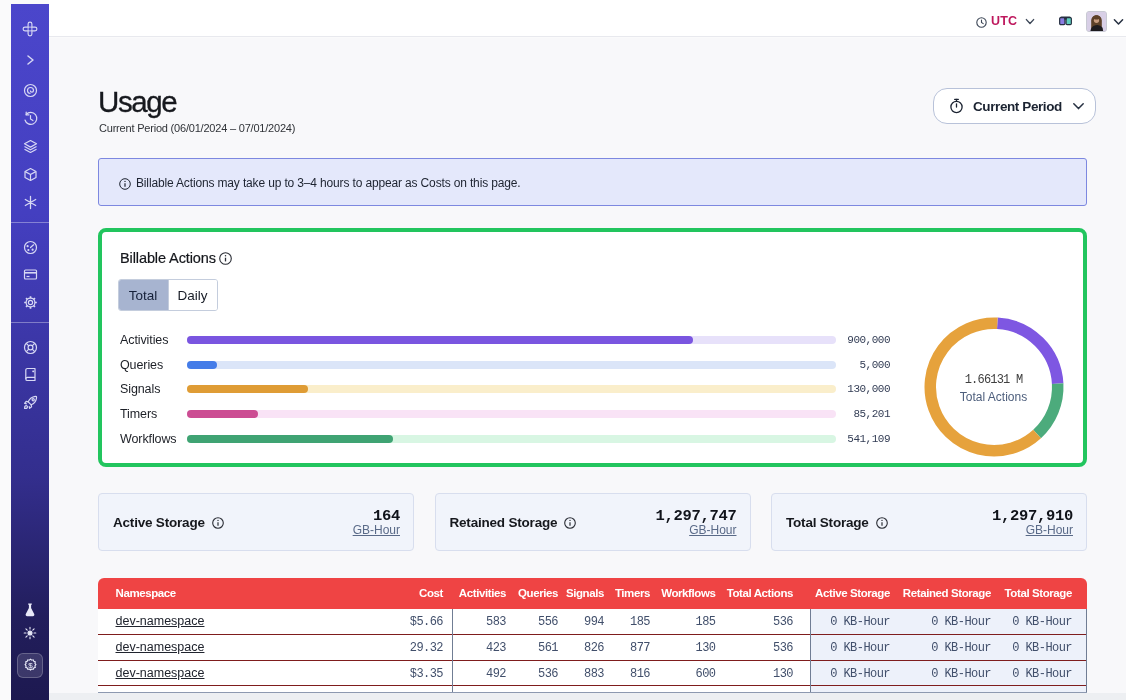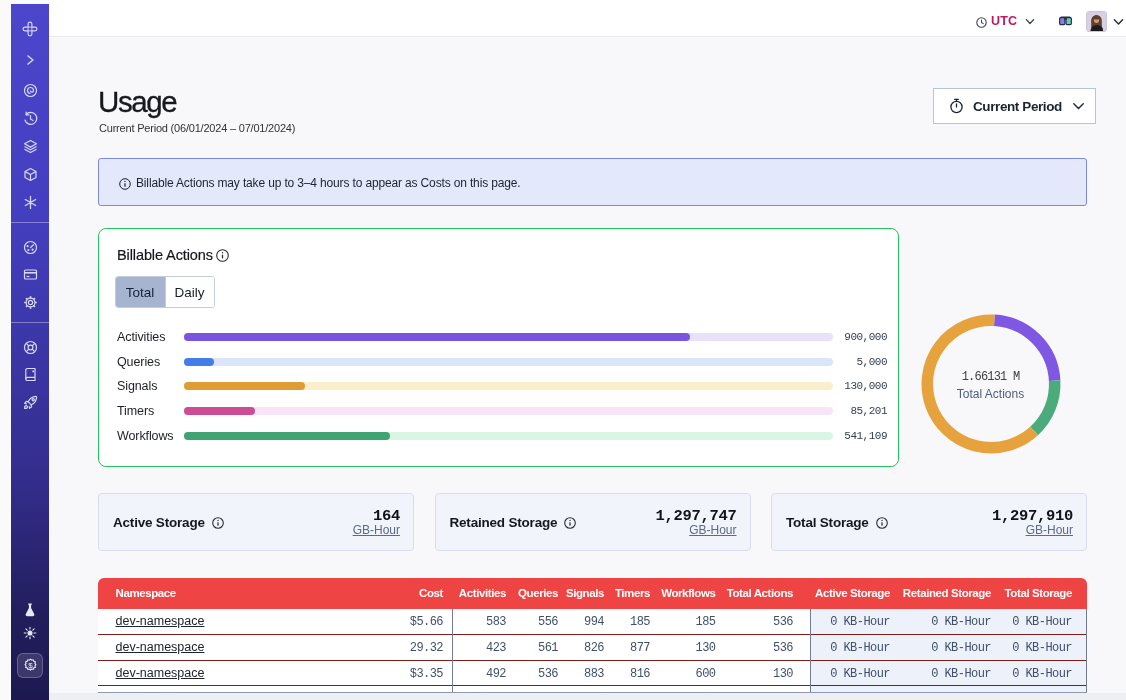--- a/index.html
+++ b/index.html
@@ -14,29 +14,29 @@
 .sdiv { position:absolute; left:0; width:38px; height:1px; background:rgba(255,255,255,0.35); }
 
 
 #topbar { position:absolute; left:49px; top:0; width:1077px; height:37px; background:#fff; border-bottom:1px solid #e8e9ee; }
 #main { position:absolute; left:49px; top:38px; width:1077px; height:662px; background:#f8f8fa; }
 #utc { position:absolute; left:991px; top:14px; font-size:12.5px; font-weight:bold; color:#be185d; letter-spacing:0.2px; }
 
 
 #title { position:absolute; left:98px; top:85px; font-size:29.5px; color:#17191e; letter-spacing:-1.4px; -webkit-text-stroke:0.3px #17191e; }
 #subtitle { position:absolute; left:99px; top:122px; font-size:11px; letter-spacing:-0.2px; color:#303338; }
-#periodbtn { position:absolute; left:933px; top:88px; width:163px; height:36px; background:#fff; border:1px solid #b8c2d9; border-radius:0; display:flex; align-items:center; }
+#periodbtn { position:absolute; left:933px; top:88px; width:163px; height:36px; background:#fff; border:1px solid #b8c2d9; border-radius:14px; display:flex; align-items:center; }
 #periodbtn .txt { font-size:13.5px; font-weight:bold; color:#1b2331; letter-spacing:-0.4px; }
 
 
 #banner { position:absolute; left:98px; top:158px; width:989px; height:48px; background:#e4e8fb; border:1px solid #7d88e0; border-radius:3px; }
 #banner .txt { position:absolute; left:37px; top:17px; font-size:12px; color:#1d2330; letter-spacing:-0.15px; }
 
 
-#card { position:absolute; left:98px; top:228px; width:801px; height:239px; background:#fff; border:1px solid #22c55e; border-radius:8px; }
+#card { position:absolute; left:98px; top:228px; width:989px; height:239px; background:#fff; border:4px solid #22c55e; border-radius:8px; }
 #cardtitle { position:absolute; left:18px; top:18px; font-size:14.5px; color:#15171c; letter-spacing:-0.1px; -webkit-text-stroke:0.2px #15171c; }
 #tabs { position:absolute; left:15.5px; top:47px; height:32px; border:1px solid #c4cddd; border-radius:3px; display:flex; overflow:hidden; background:#fff; }
 #tabs .tab { height:100%; display:flex; align-items:center; justify-content:center; font-size:13.5px; }
 #tabs .t1 { width:50px; background:#a7b4d0; color:#16213a; border-right:1px solid #c4cddd; }
 #tabs .t2 { width:48px; background:#fff; color:#171c26; }
 .brow { position:absolute; left:0; width:989px; height:10px; }
 .blabel { position:absolute; left:18px; top:-2px; font-size:12.5px; color:#1c1f26; letter-spacing:-0.1px; }
 .btrack { position:absolute; left:85px; top:1px; width:649px; height:8px; border-radius:4px; }
 .bfill { position:absolute; left:0; top:0; height:8px; border-radius:4px; }
 .bval { position:absolute; left:692px; width:96px; top:-1px; text-align:right; font-size:11px; letter-spacing:-0.5px; color:#333d55; }

